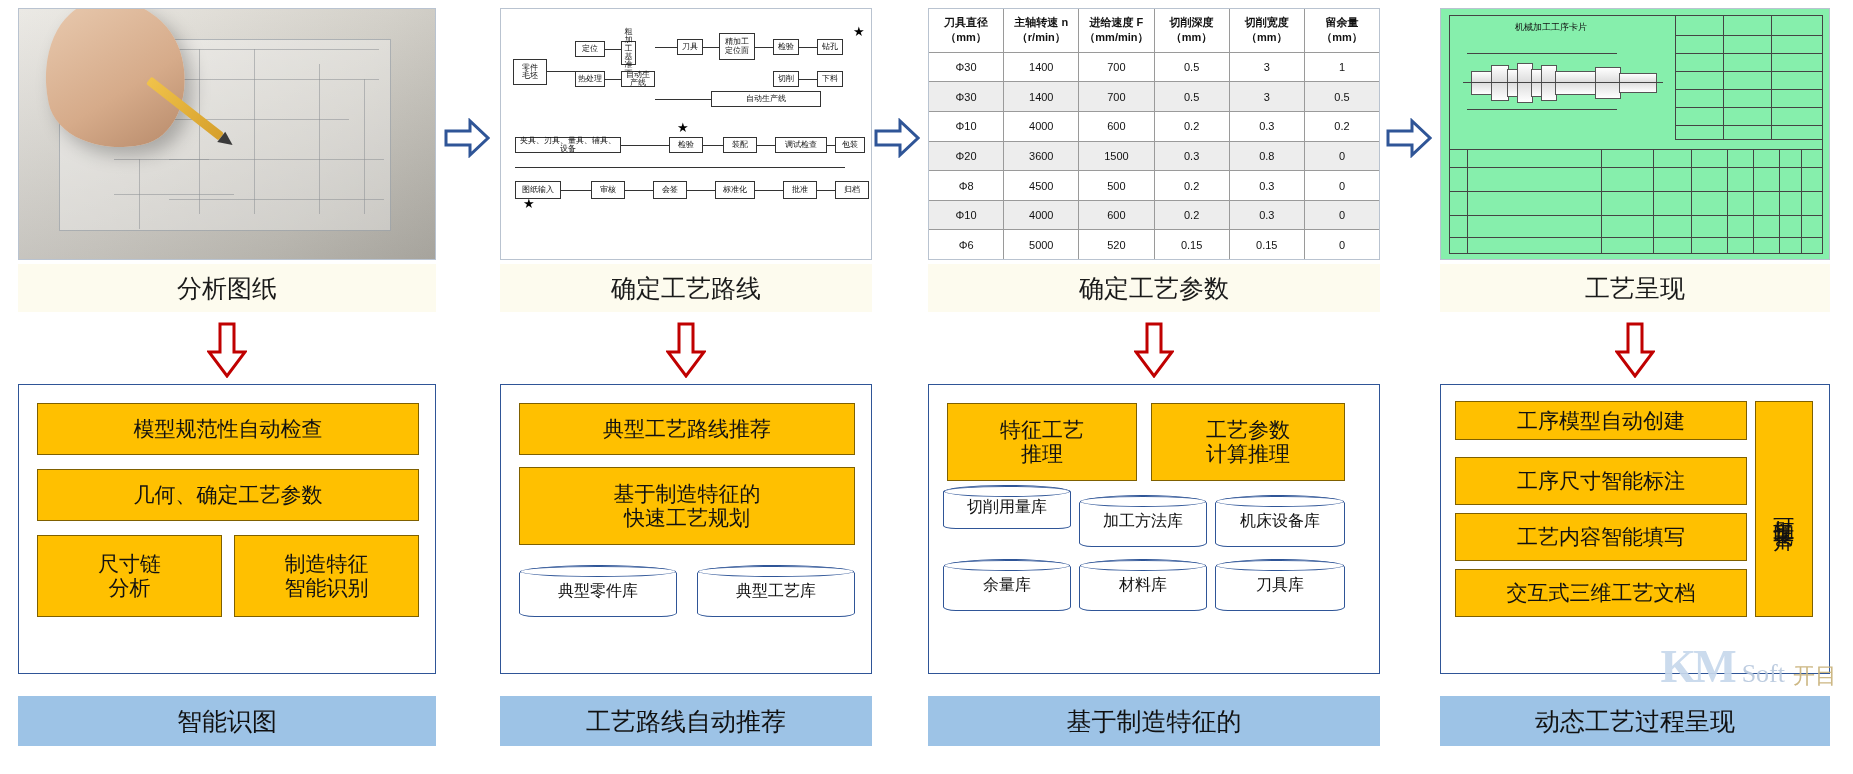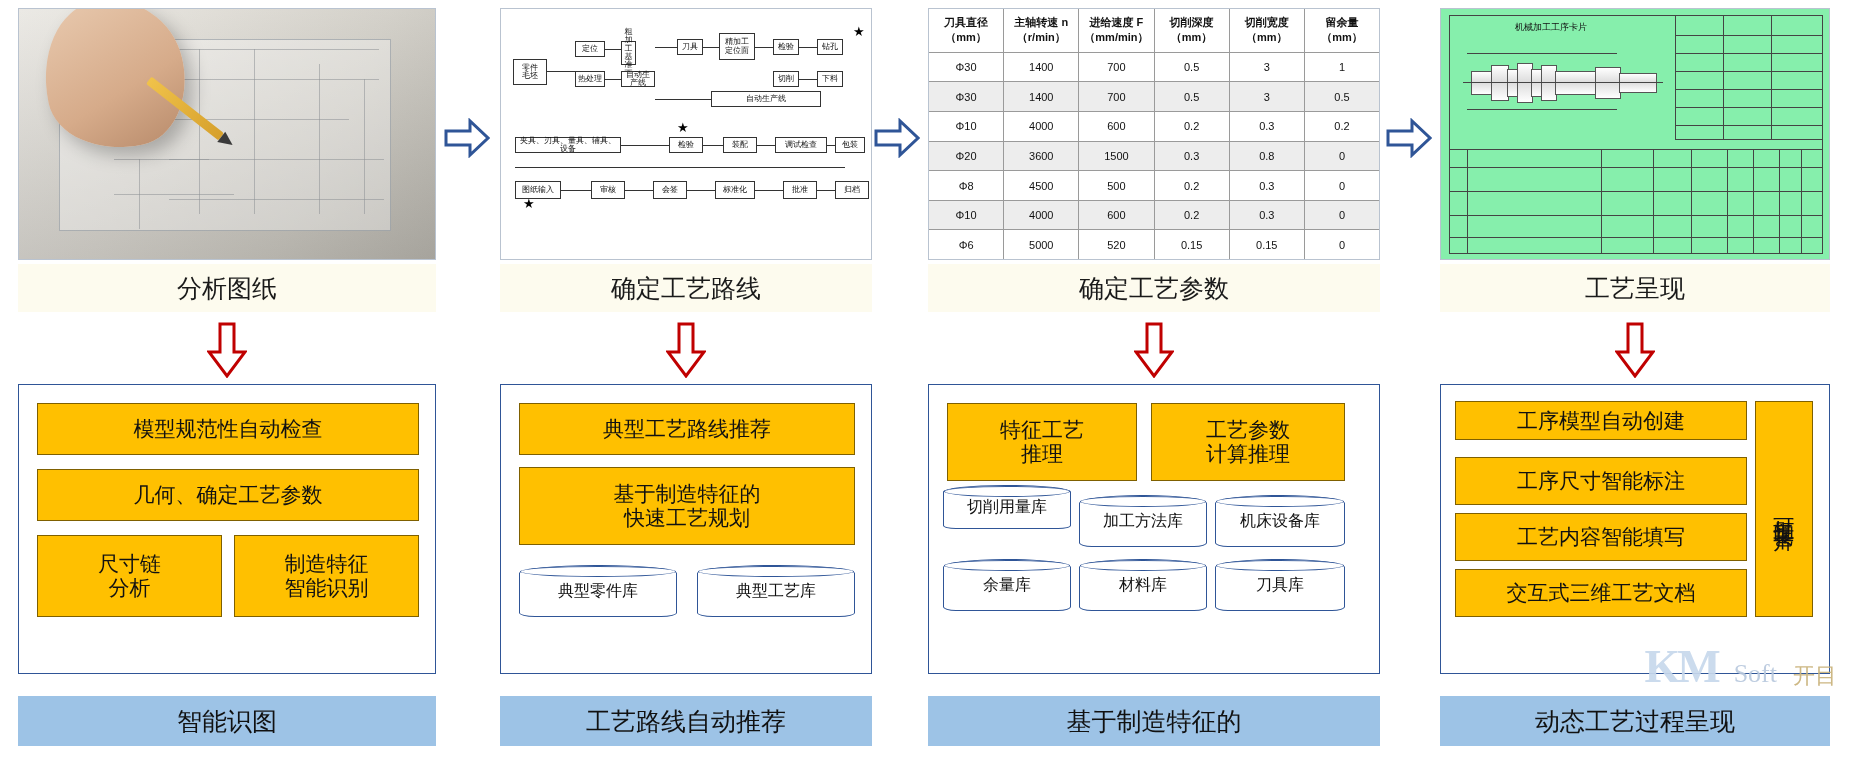--- a/index.html
+++ b/index.html
@@ -268,21 +268,21 @@
     box-sizing: border-box;
   }
 
   
   .logo {
     position: absolute;
     right: 16px;
     top: 646px;
     display: flex;
     align-items: flex-end;
-    gap: 16px;
+    gap: 8px;
     opacity: .92;
   }
   .logo .km {
     font-size: 46px;
     font-weight: bold;
     color: #c7d8ec;
     letter-spacing: -3px;
     line-height: .9;
     font-family: "Liberation Serif", serif;
   }

